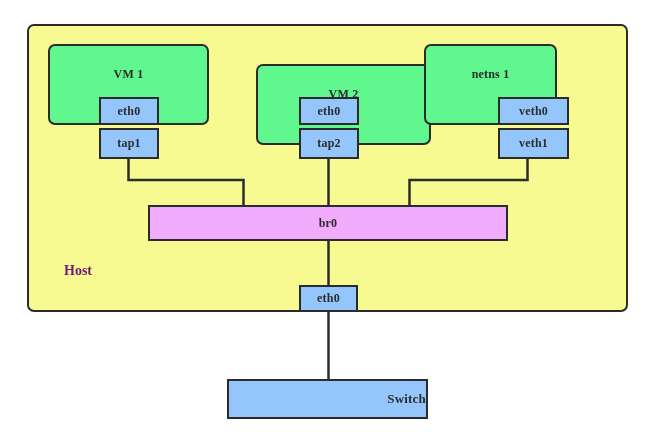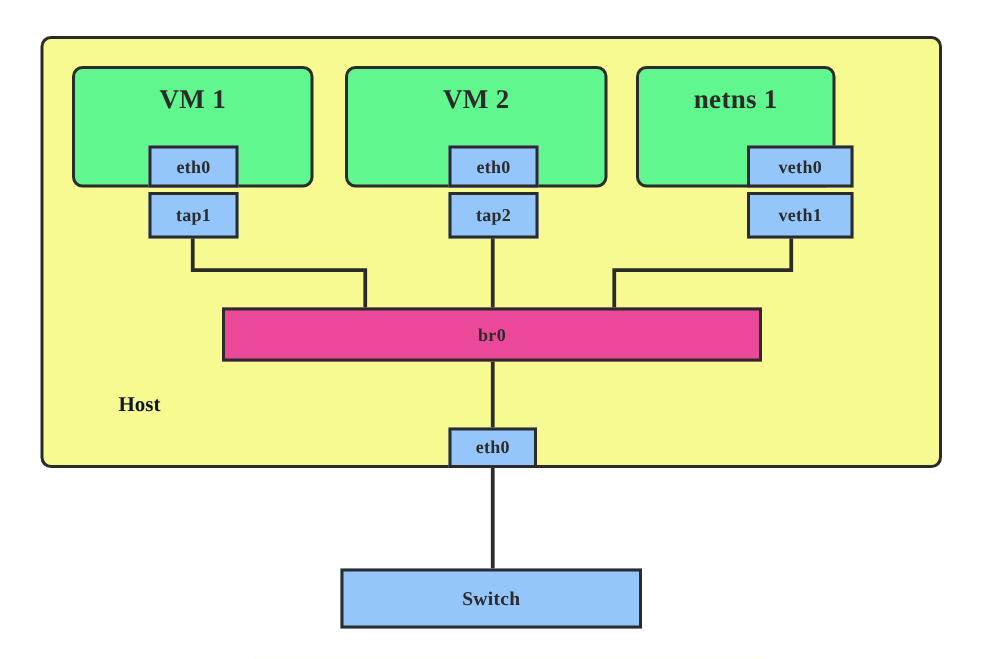--- a/index.html
+++ b/index.html
@@ -38,80 +38,81 @@
     border-radius: 7px;
     left: 27px;
     top: 24px;
     width: 601px;
     height: 288px;
     display: block;
     z-index: 1;
   }
   .host-label {
     position: absolute;
-    left: 79px;
+    left: 64px;
     top: 263px;
     font-size: 14px;
     font-weight: bold;
-    color: #0f172a;
+    color: #701a75;
     z-index: 6;
   }
   
   .guest-box {
     background: #61f78f;
     border-radius: 7px;
     height: 81px;
     top: 44px;
     z-index: 2;
     align-items: flex-start;
-    padding-top: 10px;
-    font-size: 18px;
+    padding-top: 21px;
+    font-size: 12px;
   }
   .guest-vm1 { left: 48px;  width: 161px; }
-  .guest-vm2 { left: 230px; width: 175px; }
+  .guest-vm2 { left: 256px; width: 175px; margin-top: 20px; }
   .guest-ns1 { left: 424px; width: 133px; }
 
   
   .iface {
     background: #94c6fc;
     font-size: 12px;
     z-index: 4;
   }
   .iface-upper { height: 28px; top: 97px; }
   .iface-lower { height: 31px; top: 128px; }
   .col-a { left: 99px;  width: 60px; }
   .col-b { left: 299px; width: 60px; }
   .col-c { left: 498px; width: 71px; }
 
   .bridge-box {
     left: 148px;
     top: 205px;
     width: 360px;
     height: 36px;
-    background: #ec4899;
+    background: #f0abfc;
     font-size: 12px;
     z-index: 4;
   }
   .host-eth-box {
     left: 299px;
     top: 285px;
     width: 59px;
     height: 27px;
     background: #94c6fc;
     font-size: 12px;
     z-index: 5;
   }
   .switch-box {
     left: 227px;
     top: 379px;
     width: 201px;
     height: 40px;
     background: #94c6fc;
     font-size: 13px;
     z-index: 4;
+    justify-content: flex-end;
   }
 
   
   .edges {
     position: absolute;
     left: 0; top: 0;
     width: 654px;
     height: 439px;
     z-index: 3;
     pointer-events: none;

